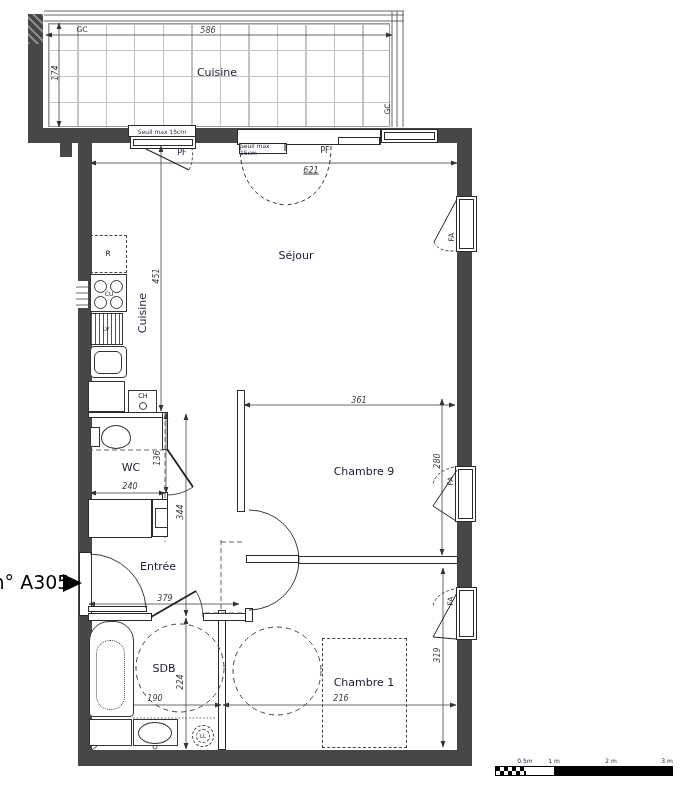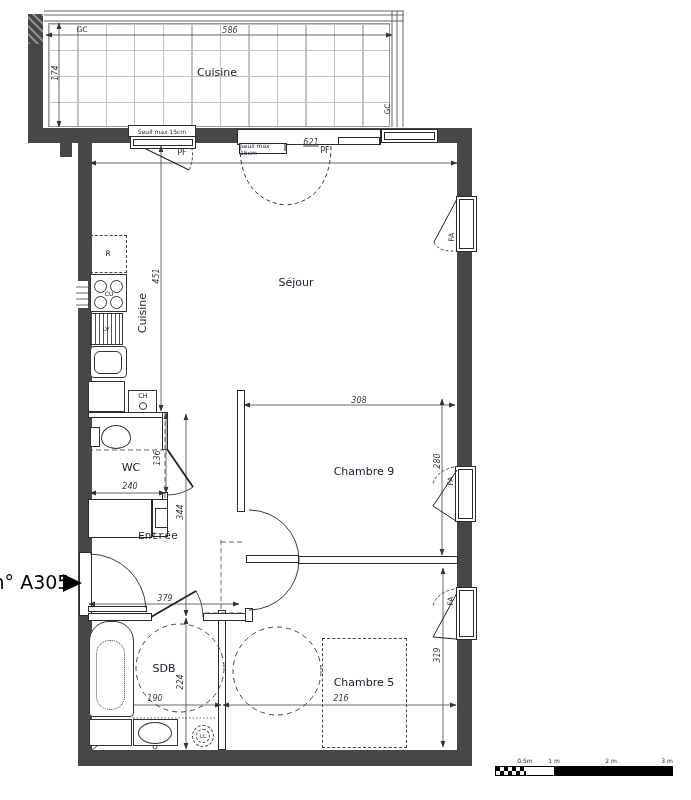--- a/index.html
+++ b/index.html
@@ -199,50 +199,50 @@
     <span class="ht tiny" style="left:172px;top:6px;">3 m</span>
     <div class="abs" style="left:0;top:12px;width:178px;height:10px;border:1px solid #000;box-sizing:border-box;">
       <div class="sb-seg" style="left:0;width:30px;background-image:repeating-linear-gradient(90deg,#000 0 4px,transparent 4px 8px),repeating-linear-gradient(90deg,transparent 0 4px,#000 4px 8px);background-size:100% 50%,100% 50%;background-position:0 0,0 100%;background-repeat:no-repeat;"></div>
       <div class="sb-seg" style="left:30px;width:28px;background:#fff;"></div>
       <div class="sb-seg" style="left:58px;width:57px;background:#000;"></div>
       <div class="sb-seg" style="left:115px;width:61px;background:#000;"></div>
     </div>
   </div>
 
   <span class="ht lab" style="left:217px;top:72px;">Cuisine</span>
-  <span class="ht lab" style="left:296px;top:282px;">Séjour</span>
+  <span class="ht lab" style="left:296px;top:255px;">Séjour</span>
   <span class="vt lab" style="left:142px;top:313px;">Cuisine</span>
   <span class="ht lab" style="left:131px;top:467px;">WC</span>
-  <span class="ht lab" style="left:158px;top:536px;font-family:Liberation Mono, monospace;">Entrée</span>
+  <span class="ht lab" style="left:158px;top:566px;">Entrée</span>
   <span class="ht lab" style="left:164px;top:668px;">SDB</span>
   <span class="ht lab" style="left:364px;top:471px;">Chambre 9</span>
-  <span class="ht lab" style="left:364px;top:682px;">Chambre 5</span>
+  <span class="ht lab" style="left:364px;top:682px;">Chambre 1</span>
   <span class="ht" style="left:31px;top:582px;font-size:19px;color:#000;">n° A305</span>
 
   <span class="ht tag" style="left:82px;top:29px;">GC</span>
   <span class="vt tag" style="left:387px;top:109px;">GC</span>
   <span class="ht tag" style="left:182px;top:152px;font-size:8px;">PF</span>
   <span class="ht tag" style="left:325px;top:150px;font-size:8px;">PF</span>
   <span class="vt tag" style="left:451px;top:237px;">FA</span>
   <span class="vt tag" style="left:450px;top:481px;">FA</span>
   <span class="vt tag" style="left:450px;top:601px;">FA</span>
   <span class="ht tag" style="left:108px;top:253px;">R</span>
   <span class="ht tiny" style="left:109px;top:293px;">CU</span>
   <span class="ht tiny" style="left:106px;top:328px;">LV</span>
   <span class="ht tiny" style="left:143px;top:396px;font-size:6.5px;">CH</span>
   <span class="ht tiny" style="left:203px;top:736px;font-size:5.5px;">LL</span>
 
-  <span class="ht dim" style="left:230px;top:30px;">586</span>
+  <span class="ht dim" style="left:208px;top:30px;">586</span>
   <span class="vt dim" style="left:55px;top:73px;">174</span>
-  <span class="ht dim" style="left:311px;top:142px;text-decoration:underline;">621</span>
+  <span class="ht dim" style="left:311px;top:170px;text-decoration:underline;">621</span>
   <span class="vt dim" style="left:156px;top:276px;">451</span>
   <span class="vt dim" style="left:157px;top:458px;">136</span>
   <span class="ht dim" style="left:130px;top:486px;">240</span>
   <span class="vt dim" style="left:180px;top:512px;">344</span>
   <span class="ht dim" style="left:165px;top:598px;">379</span>
   <span class="vt dim" style="left:180px;top:682px;">224</span>
   <span class="ht dim" style="left:155px;top:698px;">190</span>
   <span class="ht dim" style="left:341px;top:698px;">216</span>
   <span class="vt dim" style="left:437px;top:655px;">319</span>
-  <span class="ht dim" style="left:359px;top:400px;">308</span>
+  <span class="ht dim" style="left:359px;top:400px;">361</span>
   <span class="vt dim" style="left:437px;top:461px;">280</span>
 
 </div>
 
 </body></html>

